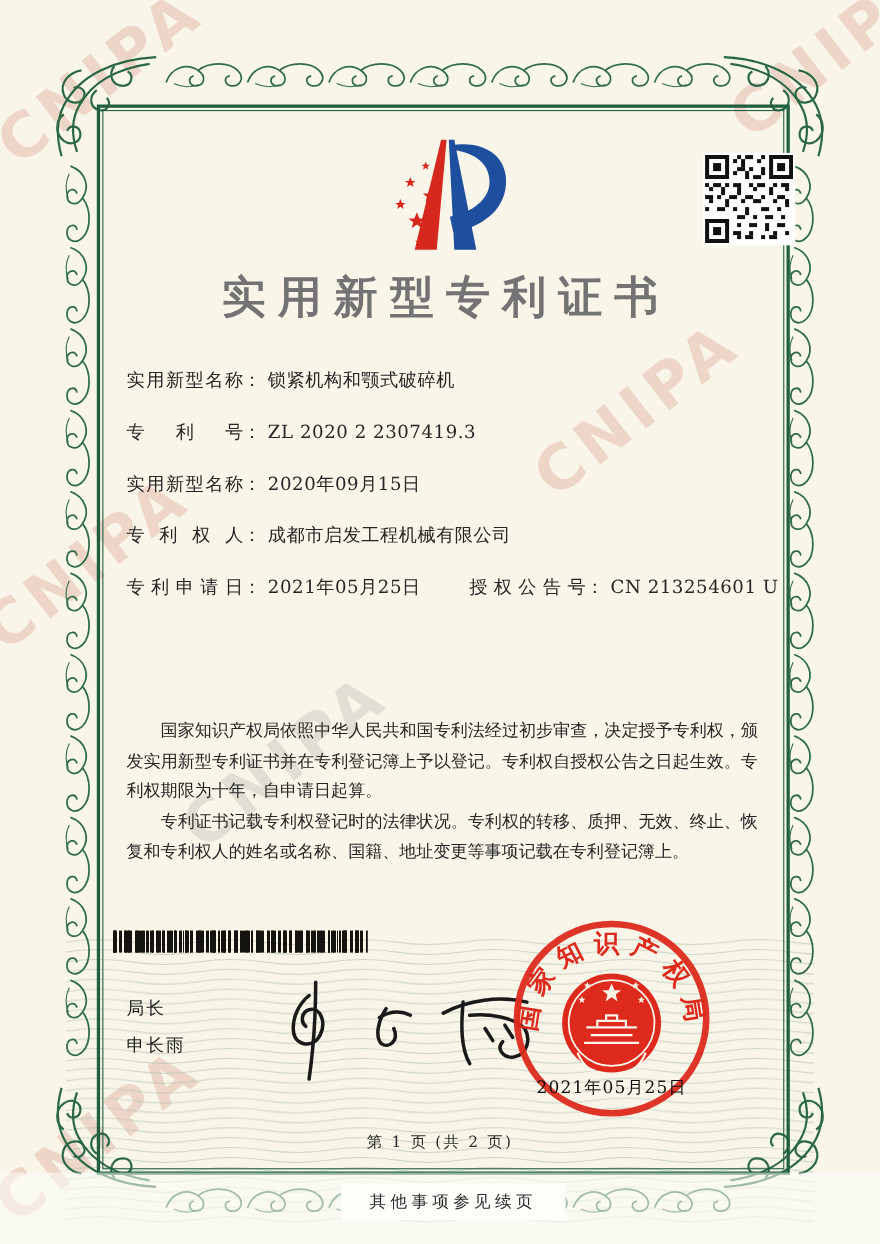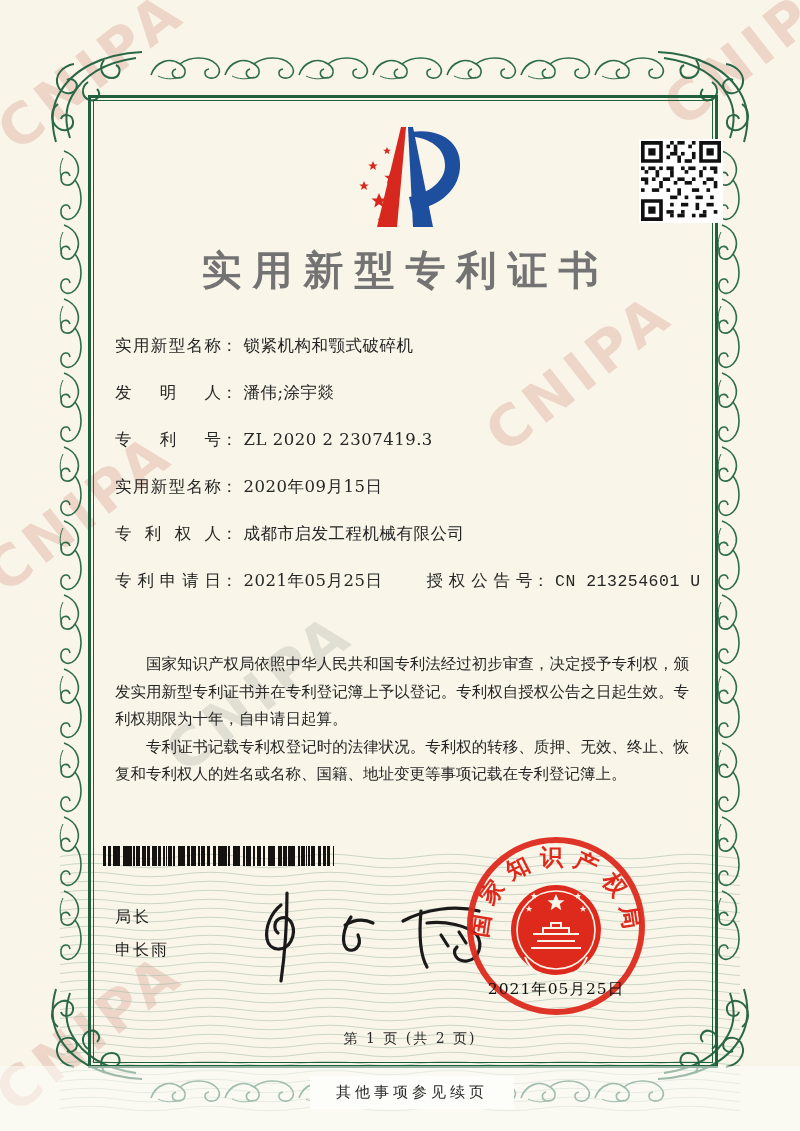--- a/index.html
+++ b/index.html
@@ -32,21 +32,21 @@
   .qr{position:absolute;left:551px;top:44px;width:80px;height:80px;background:#fff;padding:2px;}
 
   .title{position:absolute;left:0;top:148px;width:100%;text-align:center;
          font-size:40px;font-weight:700;color:#737373;letter-spacing:11px;text-indent:11px;}
 
   .fields{position:absolute;left:27px;top:240px;width:575px;}
   .frow{height:47px;font-size:16.5px;color:#262626;white-space:nowrap;}
   .flabel{display:inline-block;width:106px;text-align:justify;text-align-last:justify;vertical-align:top;}
   .colon{margin-right:6px;}
   .fvalue{letter-spacing:.5px;}
-  .pair2{margin-left:44px;font-family:Liberation Mono, monospace;}
+  .pair2{margin-left:44px;}
 
   .paras{position:absolute;left:27px;top:556px;width:574px;font-size:15.5px;
          line-height:1.78;color:#262626;text-align:justify;}
   .paras p{margin:0;text-indent:2em;}
 
   .barcode{position:absolute;left:15px;top:751px;width:231px;height:20px;
     background-image:
       repeating-linear-gradient(90deg,#15130f 0 2px,rgba(0,0,0,0) 2px 5px),
       repeating-linear-gradient(90deg,#15130f 0 1px,rgba(0,0,0,0) 1px 7px),
       repeating-linear-gradient(90deg,#15130f 0 3px,rgba(0,0,0,0) 3px 11px),
@@ -56,21 +56,21 @@
       font-family:"DejaVu Sans","Liberation Sans",sans-serif;color:#1c1c1c;letter-spacing:2px;}
   .sig-role{top:812px;}
   .sig-name{top:845px;}
   .sig-script{position:absolute;left:135px;top:788px;width:300px;height:110px;}
 
   .seal{position:absolute;left:375px;top:738px;width:186px;height:186px;}
   .seal-date{position:absolute;left:0;top:146px;width:100%;text-align:center;
       font-size:15.5px;color:#111;letter-spacing:1px;}
 
   .page-info{position:absolute;left:0;top:935px;width:100%;text-align:center;
-      font-size:14px;color:#2a2a2a;letter-spacing:2px;padding-left:10px;}
+      font-size:14px;color:#2a2a2a;letter-spacing:2px;}
 
   .continuation{position:absolute;left:12px;top:1076px;width:100%;text-align:center;z-index:5;}
   .continuation span{display:inline-block;background:#fdfdfa;padding:7px 26px;
       font-size:15px;color:#2a2a2a;letter-spacing:4px;}
   .bottom-strip{position:absolute;left:0;top:1066px;width:100%;height:65px;background:rgba(253,253,250,.55);z-index:4;}
 </style>
 </head>
 <body>
 
 <div class="page">
@@ -255,23 +255,20 @@
         </g>
       </svg>
 
       <div class="title">实用新型专利证书</div>
 
       <div class="fields">
         <div class="frow">
           <span class="flabel">实用新型名称</span><span class="colon">：</span><span class="fvalue">锁紧机构和颚式破碎机</span>
         </div>
         <div class="frow">
-          <span class="flabel">发明人</span><span class="colon">：</span><span class="fvalue">潘伟;涂宇燚</span>
-        </div>
-        <div class="frow">
           <span class="flabel">专利号</span><span class="colon">：</span><span class="fvalue">ZL 2020 2 2307419.3</span>
         </div>
         <div class="frow">
           <span class="flabel">实用新型名称</span><span class="colon">：</span><span class="fvalue">2020年09月15日</span>
         </div>
         <div class="frow">
           <span class="flabel">专利权人</span><span class="colon">：</span><span class="fvalue">成都市启发工程机械有限公司</span>
         </div>
         <div class="frow">
           <span class="flabel">专利申请日</span><span class="colon">：</span><span class="fvalue">2021年05月25日</span><span class="pair2"><span class="flabel">授权公告号</span><span class="colon">：</span><span class="fvalue">CN 213254601 U</span></span>

